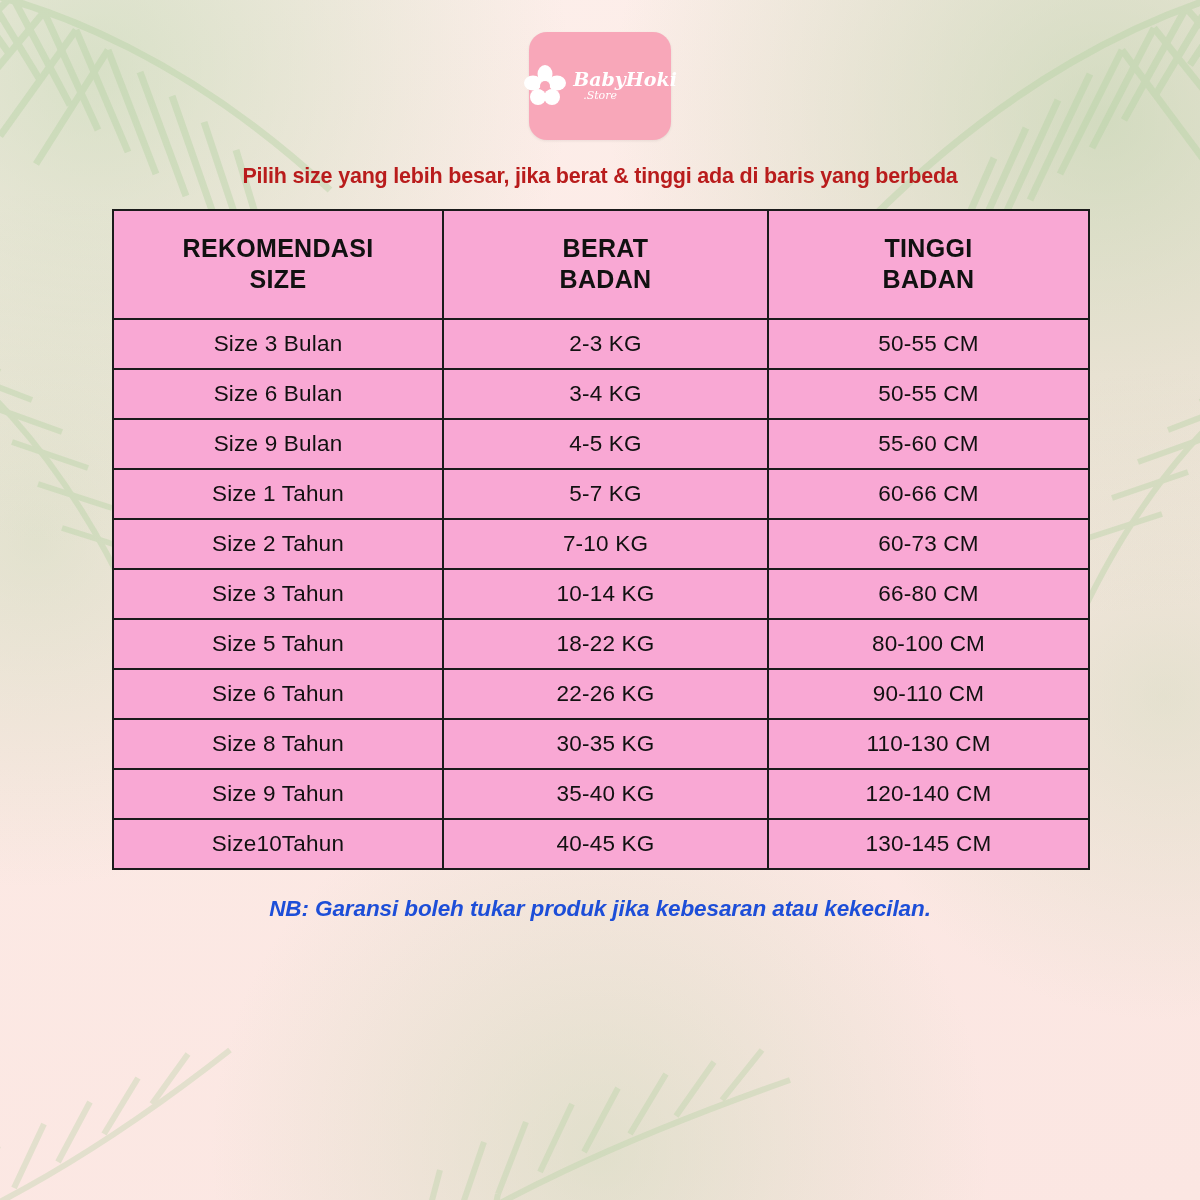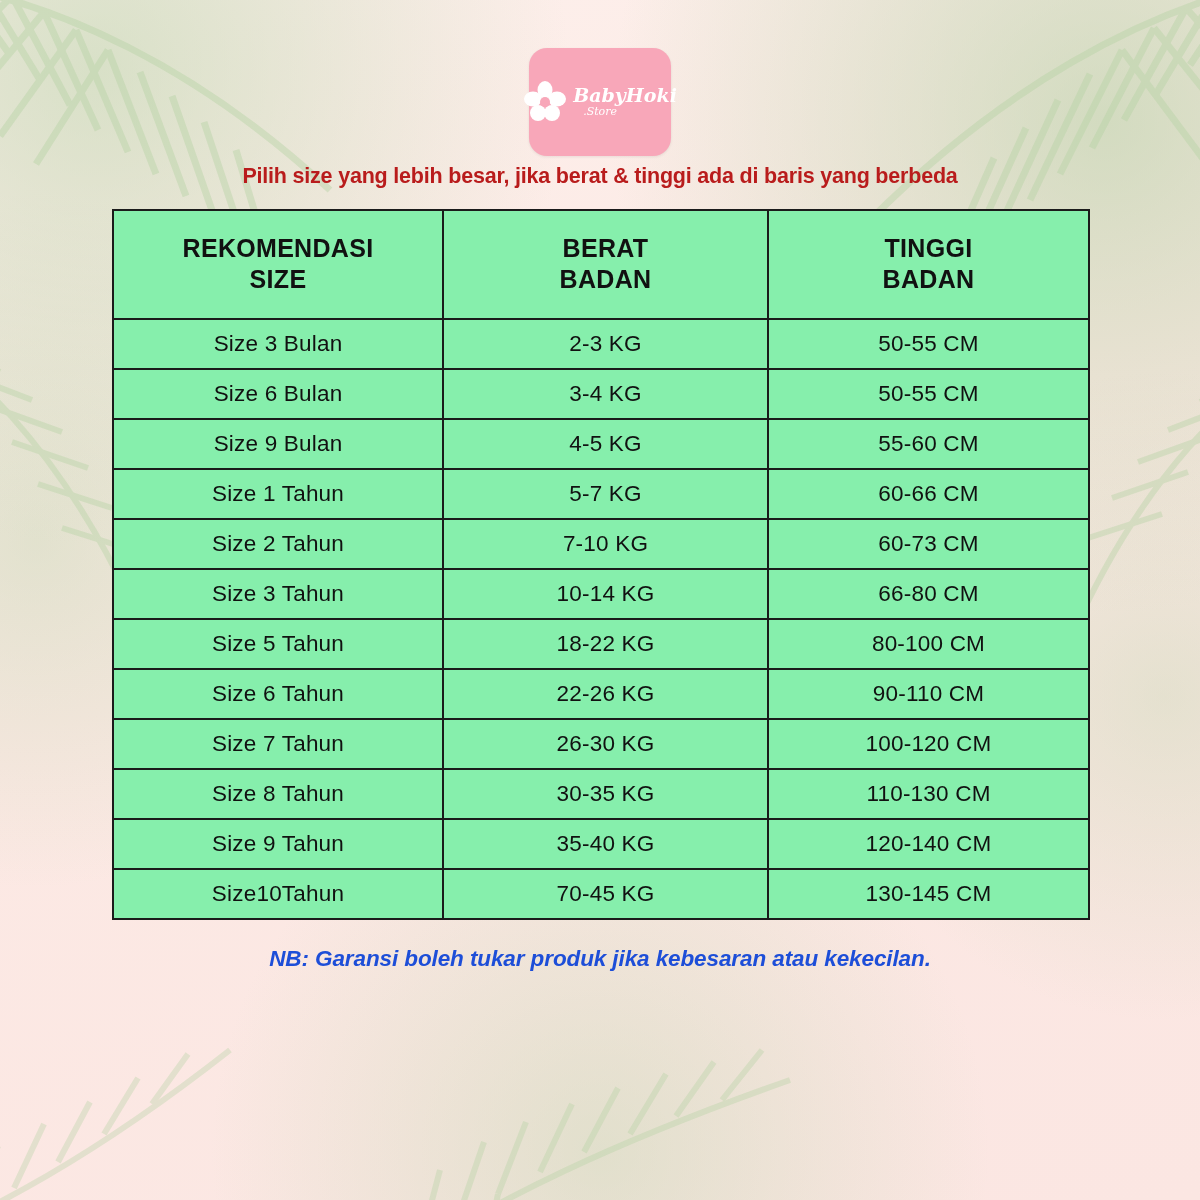--- a/index.html
+++ b/index.html
@@ -32,21 +32,21 @@
     position: absolute;
     z-index: 0;
     opacity: 0.5;
     pointer-events: none;
   }
   .frond svg { display: block; }
 
   
   .logo-wrap {
     position: absolute;
-    top: 48px;
+    top: 32px;
     left: 0;
     right: 0;
     display: flex;
     justify-content: center;
     z-index: 5;
   }
   .logo {
     width: 142px;
     height: 108px;
     border-radius: 18px;
@@ -96,21 +96,21 @@
     font-weight: bold;
     color: #b91c1c;
     margin-top: 164px;
     letter-spacing: -0.2px;
   }
 
   table.size-table {
     margin-top: 20px;
     width: 976px;
     border-collapse: collapse;
-    background: #86efac;
+    background: #f9a8d4;
     table-layout: fixed;
   }
   table.size-table th,
   table.size-table td {
     border: 2px solid #1b1b1b;
     text-align: center;
     color: #111111;
   }
   table.size-table th {
     padding: 22px 4px;
@@ -347,37 +347,32 @@
         <td>Size 5 Tahun</td>
         <td>18-22 KG</td>
         <td>80-100 CM</td>
       </tr>
       <tr>
         <td>Size 6 Tahun</td>
         <td>22-26 KG</td>
         <td>90-110 CM</td>
       </tr>
       <tr>
-        <td>Size 7 Tahun</td>
-        <td>26-30 KG</td>
-        <td>100-120 CM</td>
-      </tr>
-      <tr>
         <td>Size 8 Tahun</td>
         <td>30-35 KG</td>
         <td>110-130 CM</td>
       </tr>
       <tr>
         <td>Size 9 Tahun</td>
         <td>35-40 KG</td>
         <td>120-140 CM</td>
       </tr>
       <tr>
         <td>Size10Tahun</td>
-        <td>70-45 KG</td>
+        <td>40-45 KG</td>
         <td>130-145 CM</td>
       </tr>
     </tbody>
   </table>
 
   <div class="nb">NB: Garansi boleh tukar produk jika kebesaran atau kekecilan.</div>
 
 </div>
 
 </body></html>

